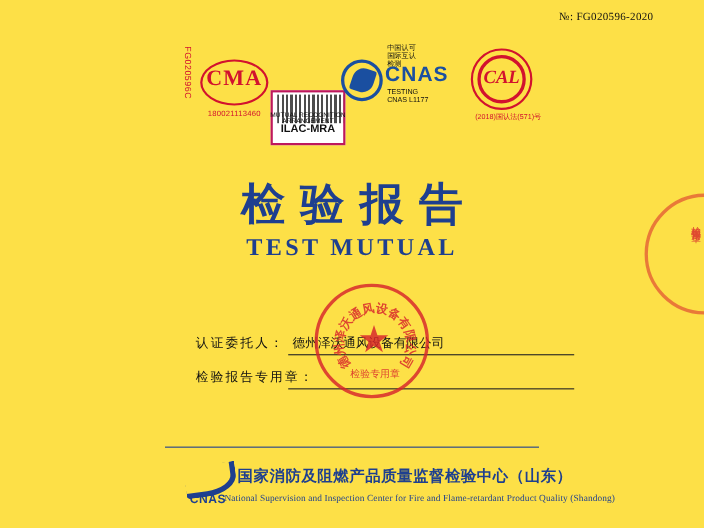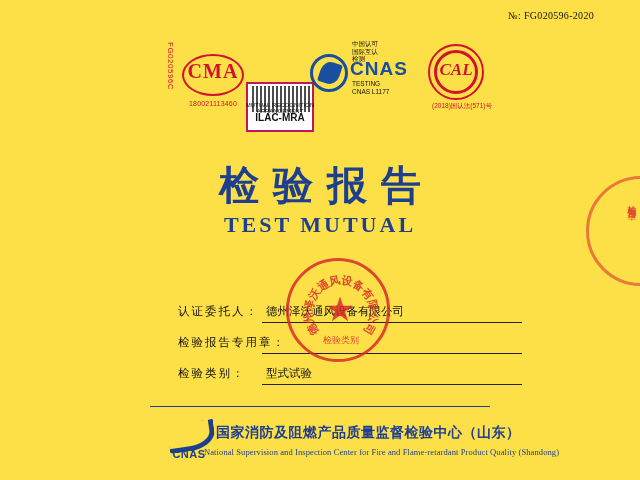--- a/index.html
+++ b/index.html
@@ -511,46 +511,41 @@
   <div class="seal-edge-text">检验报告专用章</div>
 
   <div class="fields">
     <div class="field-row">
       <span class="field-label">认证委托人：</span>
       <span class="field-value">德州泽沃通风设备有限公司</span>
       <span class="field-line"></span>
     </div>
     <div class="field-row">
       <span class="field-label">检验报告专用章：</span>
-      <span class="field-line"></span>
-    </div>
-    <div class="field-row">
-      <span class="field-label">检验类别：</span>
-      <span class="field-value">型式试验</span>
       <span class="field-line"></span>
     </div>
   </div>
 
   <div class="seal">
     <div class="star">★</div>
     <div class="seal-text" id="seal-arc">
         <span style="transform: rotate(-120deg) translate(-50%, -40px);">德</span>
         <span style="transform: rotate(-98.1818deg) translate(-50%, -40px);">州</span>
         <span style="transform: rotate(-76.3636deg) translate(-50%, -40px);">泽</span>
         <span style="transform: rotate(-54.5455deg) translate(-50%, -40px);">沃</span>
         <span style="transform: rotate(-32.7273deg) translate(-50%, -40px);">通</span>
         <span style="transform: rotate(-10.9091deg) translate(-50%, -40px);">风</span>
         <span style="transform: rotate(10.9091deg) translate(-50%, -40px);">设</span>
         <span style="transform: rotate(32.7273deg) translate(-50%, -40px);">备</span>
         <span style="transform: rotate(54.5455deg) translate(-50%, -40px);">有</span>
         <span style="transform: rotate(76.3636deg) translate(-50%, -40px);">限</span>
         <span style="transform: rotate(98.1818deg) translate(-50%, -40px);">公</span>
         <span style="transform: rotate(120deg) translate(-50%, -40px);">司</span>
       </div>
-    <div class="seal-bottom">检验类别</div>
+    <div class="seal-bottom">检验专用章</div>
   </div>
 
   <div class="footer-rule"></div>
   <div class="footer">
     <div class="sdqi-logo">
       <div class="sdqi-swoosh"></div>
       <div class="sdqi-word">CNAS</div>
     </div>
     <div class="footer-cn">国家消防及阻燃产品质量监督检验中心（山东）</div>
     <div class="footer-en">National Supervision and Inspection Center for Fire and Flame-retardant Product Quality (Shandong)</div>

